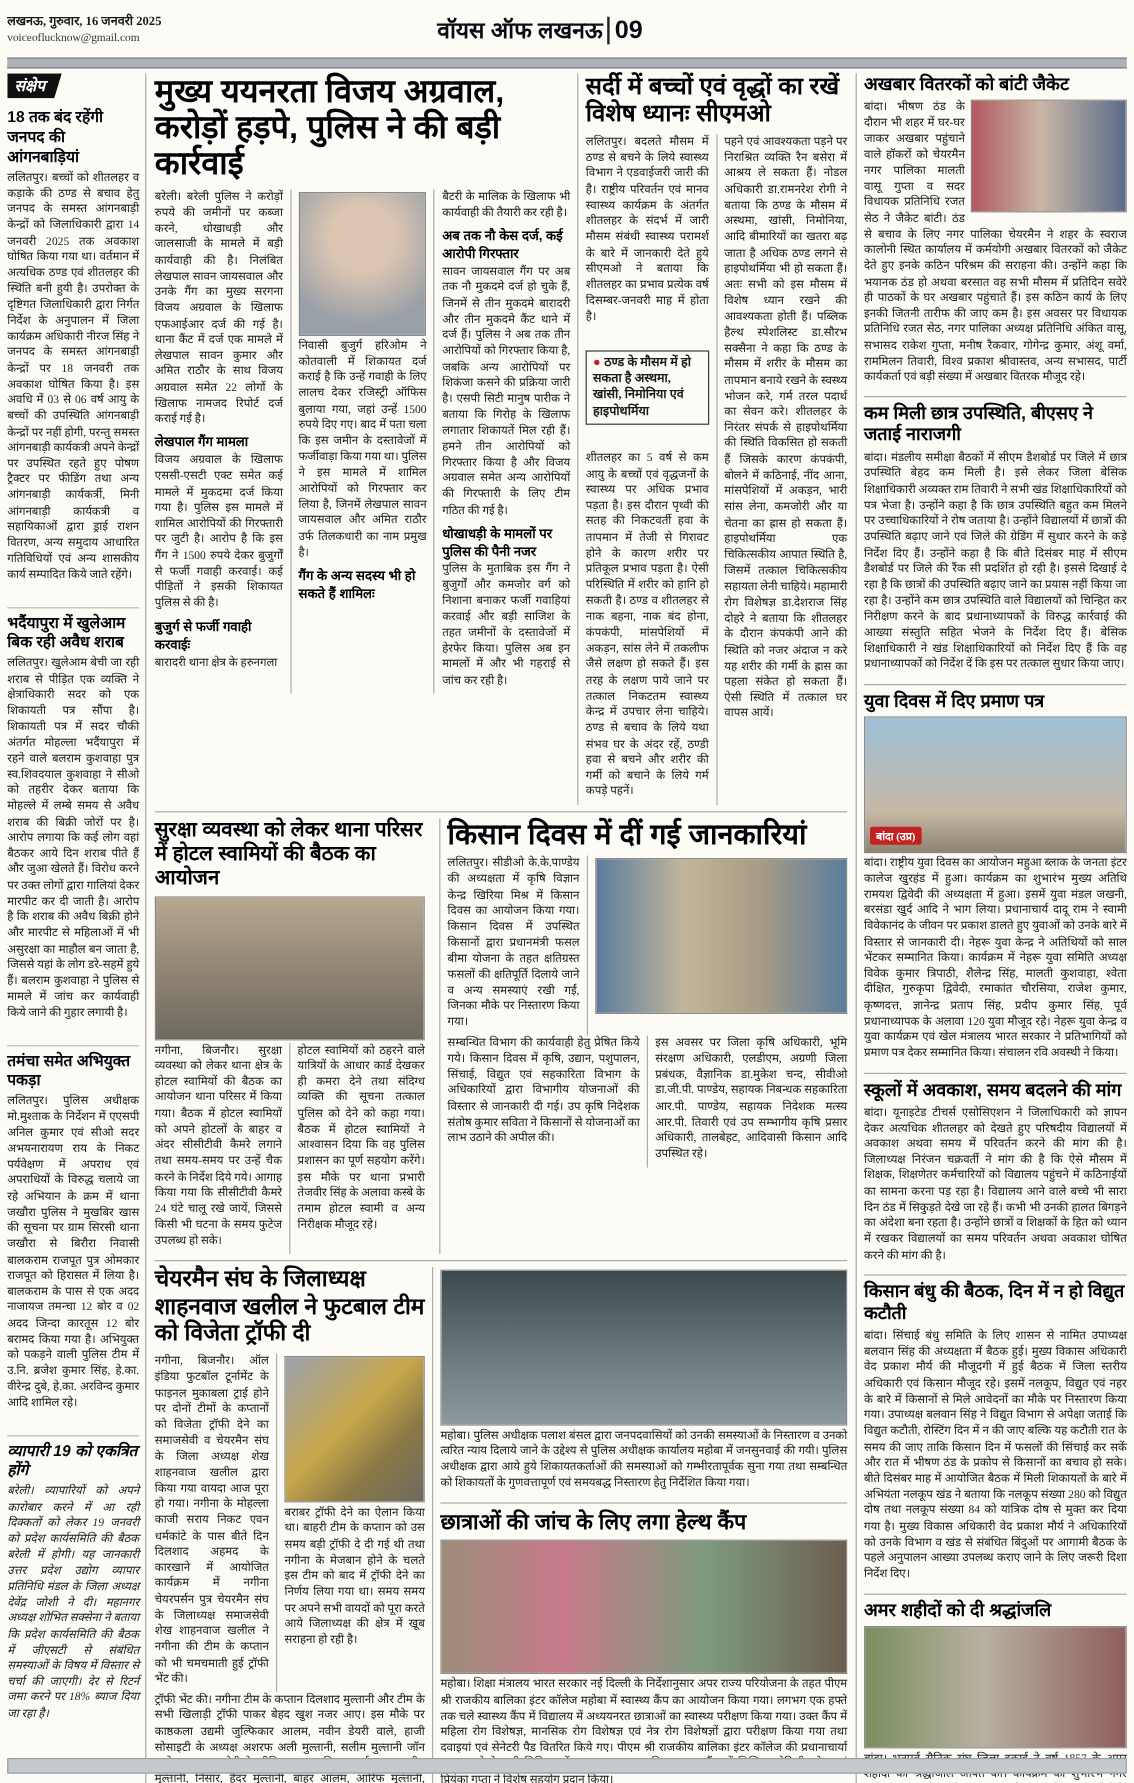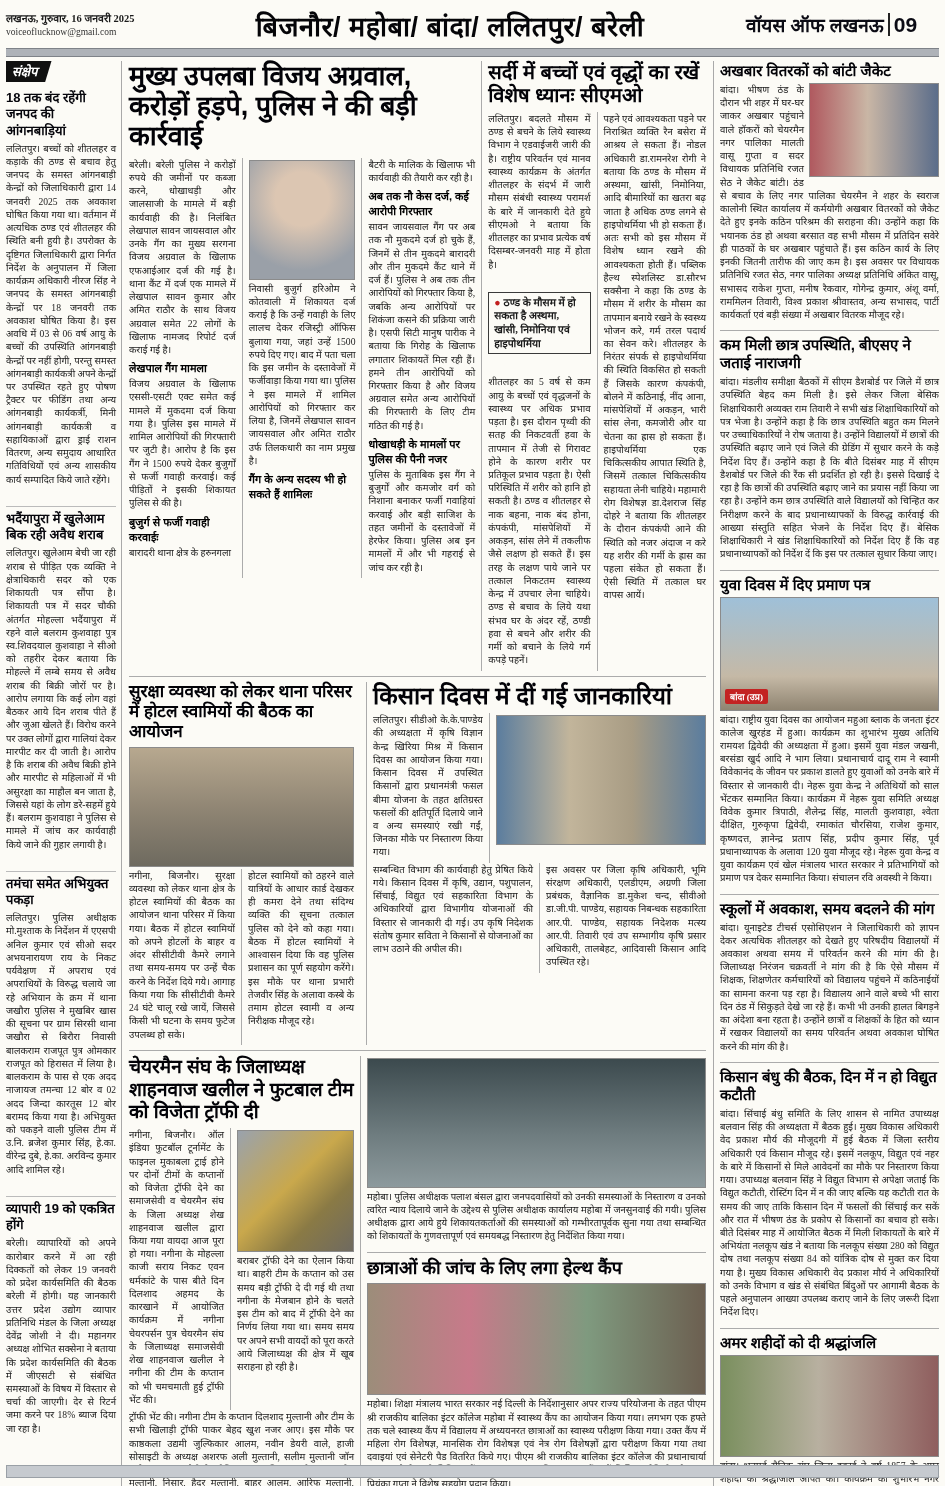--- a/index.html
+++ b/index.html
@@ -26,21 +26,21 @@
   h4.sub{font-size:11px;margin:2px 0;font-weight:bold;color:#000;font-family:"Liberation Sans",sans-serif;}
   .ph{border:1px solid #8b8b8b;margin:2px 0;position:relative;}
   .split{display:flex;}
   .split>*+*{border-left:1px solid #ababab;padding-left:6px;margin-left:6px;}
   .sect{border-bottom:1px solid #ababab;padding-bottom:5px;margin-bottom:5px;}
   
   .tag{background:#101010;color:#fff;font-style:italic;font-weight:bold;font-size:13px;
        padding:1px 14px 2px 6px;display:inline-block;clip-path:polygon(0 0,100% 0,86% 100%,0 100%);margin-bottom:4px;}
   .s-art h3{font-size:13px;line-height:1.25;margin:4px 0 3px;color:#06060c;font-family:"Liberation Sans",sans-serif;}
   .s-art{border-bottom:1px solid #bbb;padding-bottom:16px;margin-bottom:4px;}
-  .s-art:last-child{border-bottom:none;}
+  .s-art:last-child{border-bottom:none;font-style:italic;}
   
   .h-main{font-size:27px;line-height:1.12;margin:0 0 6px;color:#020207;font-family:"Liberation Sans",sans-serif;}
   .h-cmo{font-size:20px;line-height:1.15;margin:0 0 5px;color:#020207;font-family:"Liberation Sans",sans-serif;}
   .h-med{font-size:17px;line-height:1.2;margin:0 0 4px;color:#020207;font-family:"Liberation Sans",sans-serif;}
   .h-big{font-size:24px;line-height:1.15;margin:0 0 4px;color:#020207;font-family:"Liberation Sans",sans-serif;}
   .h-r{font-size:15px;line-height:1.2;margin:1px 0 3px;color:#020207;font-family:"Liberation Sans",sans-serif;}
   
   .boxnote{border:1.5px solid #3a3a3a;padding:3px 5px;font-size:10.5px;font-weight:bold;margin:21px 0;line-height:1.3;}
   .boxnote .dot,.hl .dot{color:#c21f1f;margin-right:3px;}
   .badge{position:absolute;left:4px;bottom:6px;background:#c32222;color:#fff;font-size:9px;font-weight:bold;
@@ -53,21 +53,20 @@
 </head>
 <body>
 
 <div class="page">
 
   <div class="hdr">
     <div class="hdr-left">
       <div>लखनऊ, गुरुवार, 16 जनवरी 2025</div>
       <div class="mail">voiceoflucknow@gmail.com</div>
     </div>
-    <div class="hdr-center">बिजनौर/ महोबा/ बांदा/ ललितपुर/ बरेली</div>
     <div class="hdr-right">
       <span class="mast">वॉयस ऑफ लखनऊ</span><span class="pg">09</span>
     </div>
   </div>
   <div class="hrule"></div>
 
   <div class="content">
 
     <div class="lcol">
       <div class="tag">संक्षेप</div>
@@ -87,21 +86,21 @@
       <div class="s-art">
         <h3>व्यापारी 19 को एकत्रित होंगे</h3>
         <p class="b">बरेली। व्यापारियों को अपने कारोबार करने में आ रही दिक्कतों को लेकर 19 जनवरी को प्रदेश कार्यसमिति की बैठक बरेली में होगी। यह जानकारी उत्तर प्रदेश उद्योग व्यापार प्रतिनिधि मंडल के जिला अध्यक्ष देवेंद्र जोशी ने दी। महानगर अध्यक्ष शोभित सक्सेना ने बताया कि प्रदेश कार्यसमिति की बैठक में जीएसटी से संबंधित समस्याओं के विषय में विस्तार से चर्चा की जाएगी। देर से रिटर्न जमा करने पर 18% ब्याज दिया जा रहा है।</p>
       </div>
     </div>
 
     <div>
 
       <div class="split sect">
         <div style="flex:0 0 60%;">
-          <h1 class="h-main">मुख्य उपलबा विजय अग्रवाल, करोड़ों हड़पे, पुलिस ने की बड़ी कार्रवाई</h1>
+          <h1 class="h-main">मुख्य ययनरता विजय अग्रवाल, करोड़ों हड़पे, पुलिस ने की बड़ी कार्रवाई</h1>
           <div class="split">
             <div style="flex:1;">
               <p class="b">बरेली। बरेली पुलिस ने करोड़ों रुपये की जमीनों पर कब्जा करने, धोखाधड़ी और जालसाजी के मामले में बड़ी कार्यवाही की है। निलंबित लेखपाल सावन जायसवाल और उनके गैंग का मुख्य सरगना विजय अग्रवाल के खिलाफ एफआईआर दर्ज की गई है। थाना कैंट में दर्ज एक मामले में लेखपाल सावन कुमार और अमित राठौर के साथ विजय अग्रवाल समेत 22 लोगों के खिलाफ नामजद रिपोर्ट दर्ज कराई गई है।</p>
               <h4 class="sub">लेखपाल गैंग मामला</h4>
               <p class="b">विजय अग्रवाल के खिलाफ एससी-एसटी एक्ट समेत कई मामले में मुकदमा दर्ज किया गया है। पुलिस इस मामले में शामिल आरोपियों की गिरफ्तारी पर जुटी है। आरोप है कि इस गैंग ने 1500 रुपये देकर बुजुर्गों से फर्जी गवाही करवाई। कई पीड़ितों ने इसकी शिकायत पुलिस से की है।</p>
               <h4 class="sub">बुजुर्ग से फर्जी गवाही करवाईः</h4>
               <p class="b">बारादरी थाना क्षेत्र के हरुनगला</p>
             </div>
             <div style="flex:1;">
               <div class="ph" style="height:118px;background:radial-gradient(circle at 50% 32%, #dcc6b2 28%, #9aa0a8 75%);"></div>

